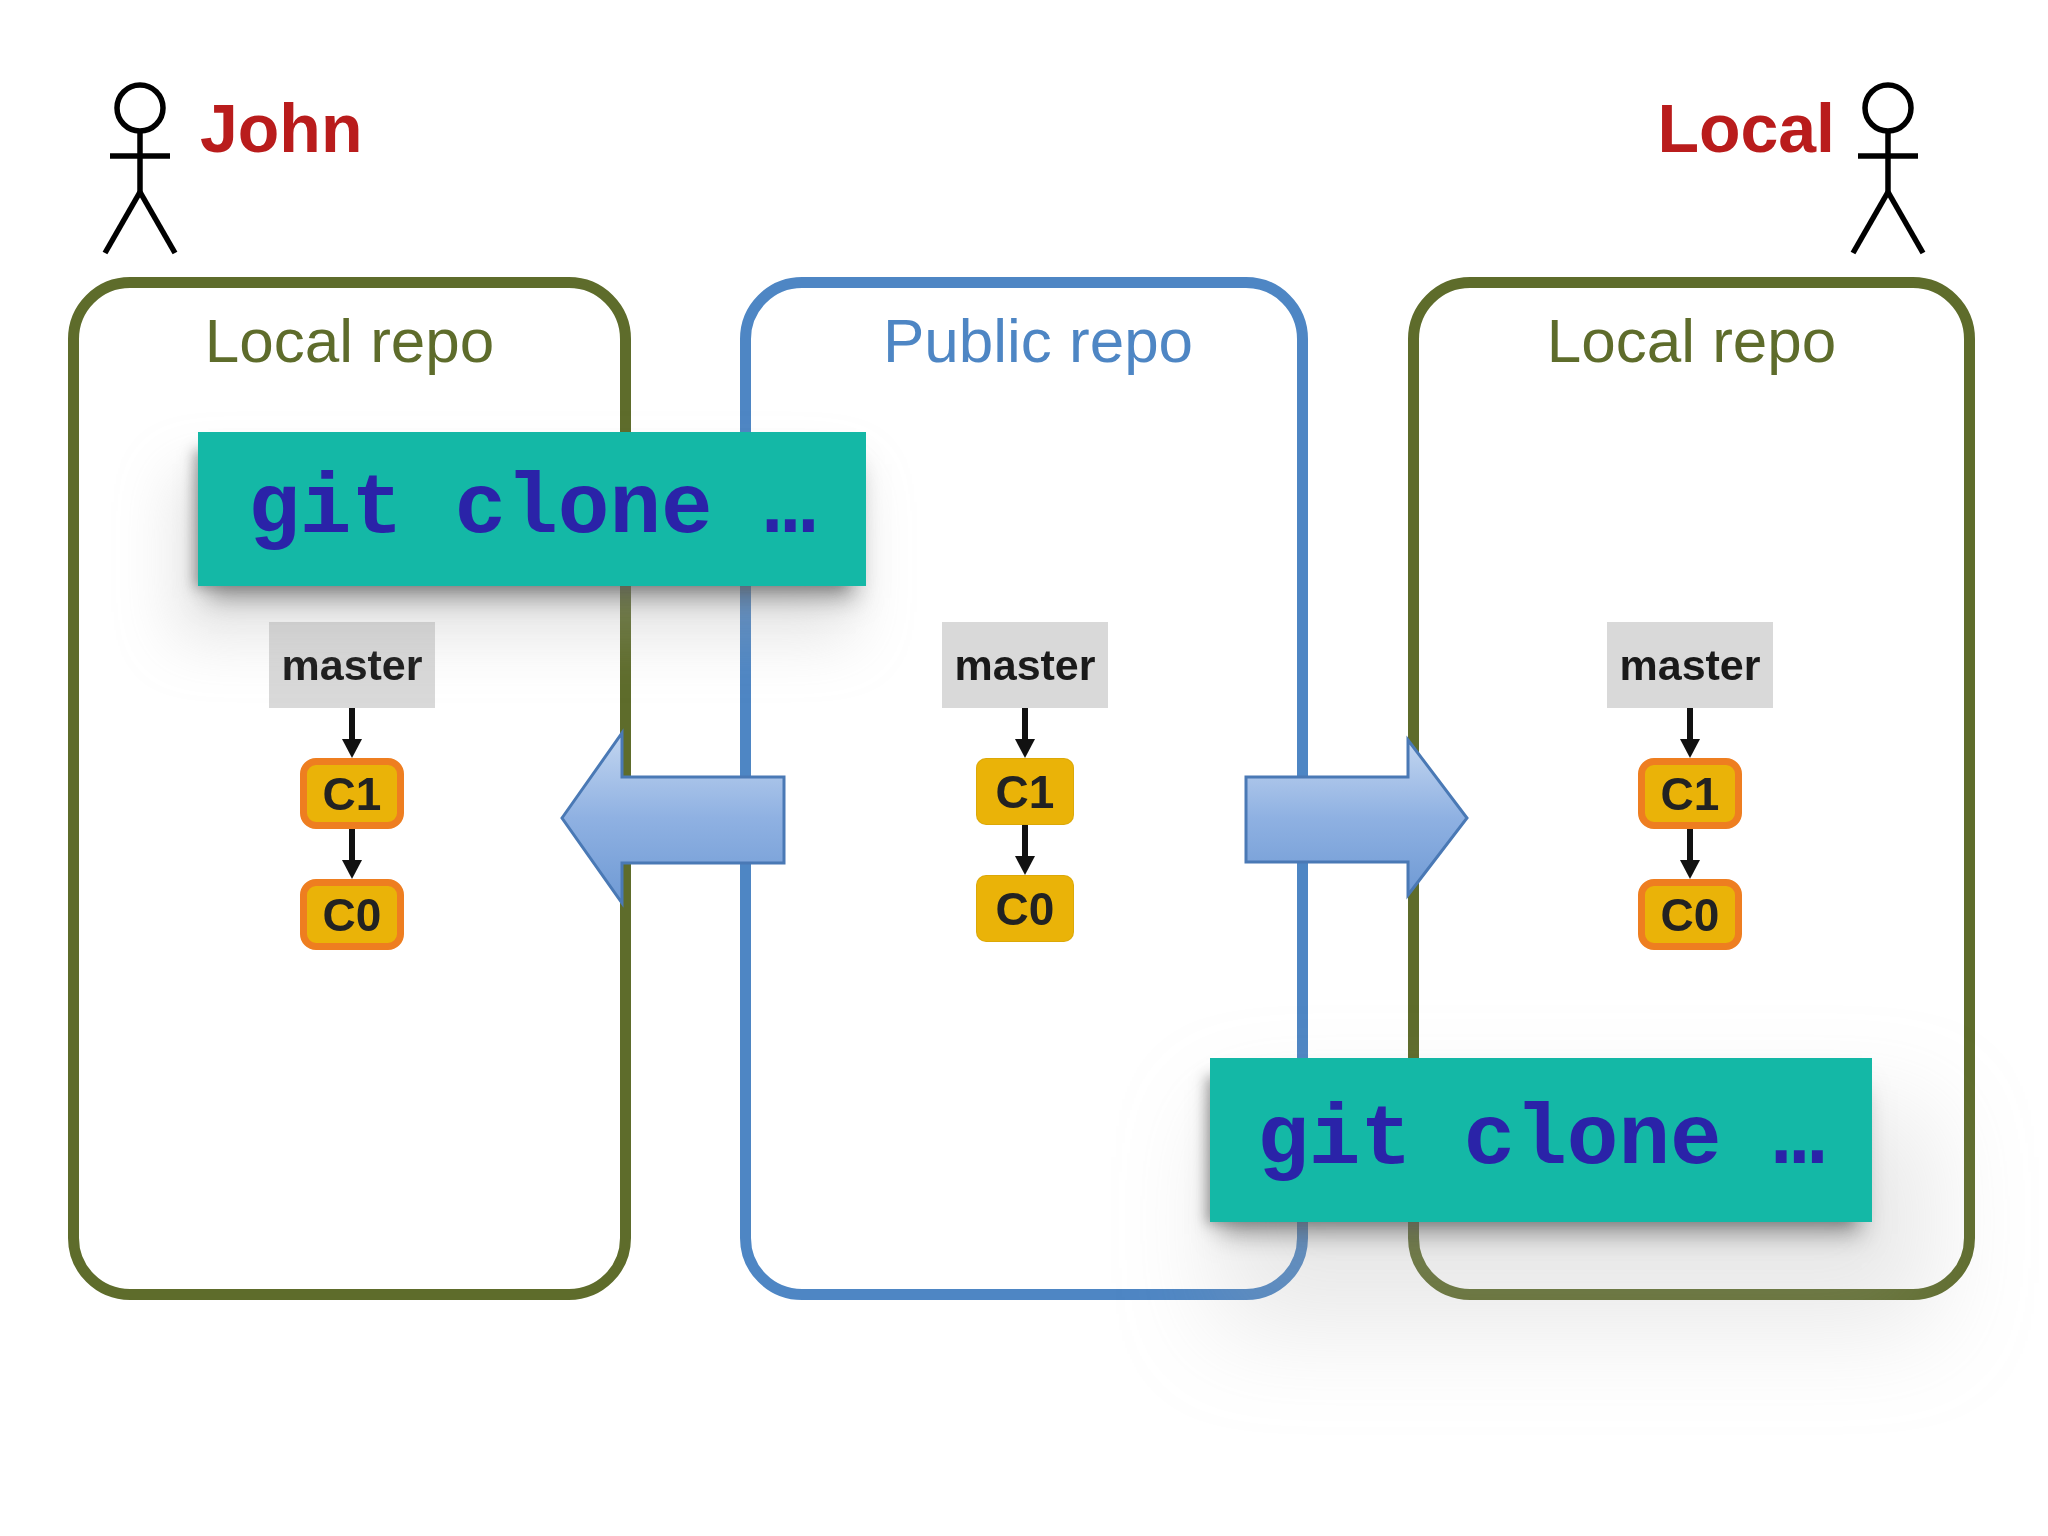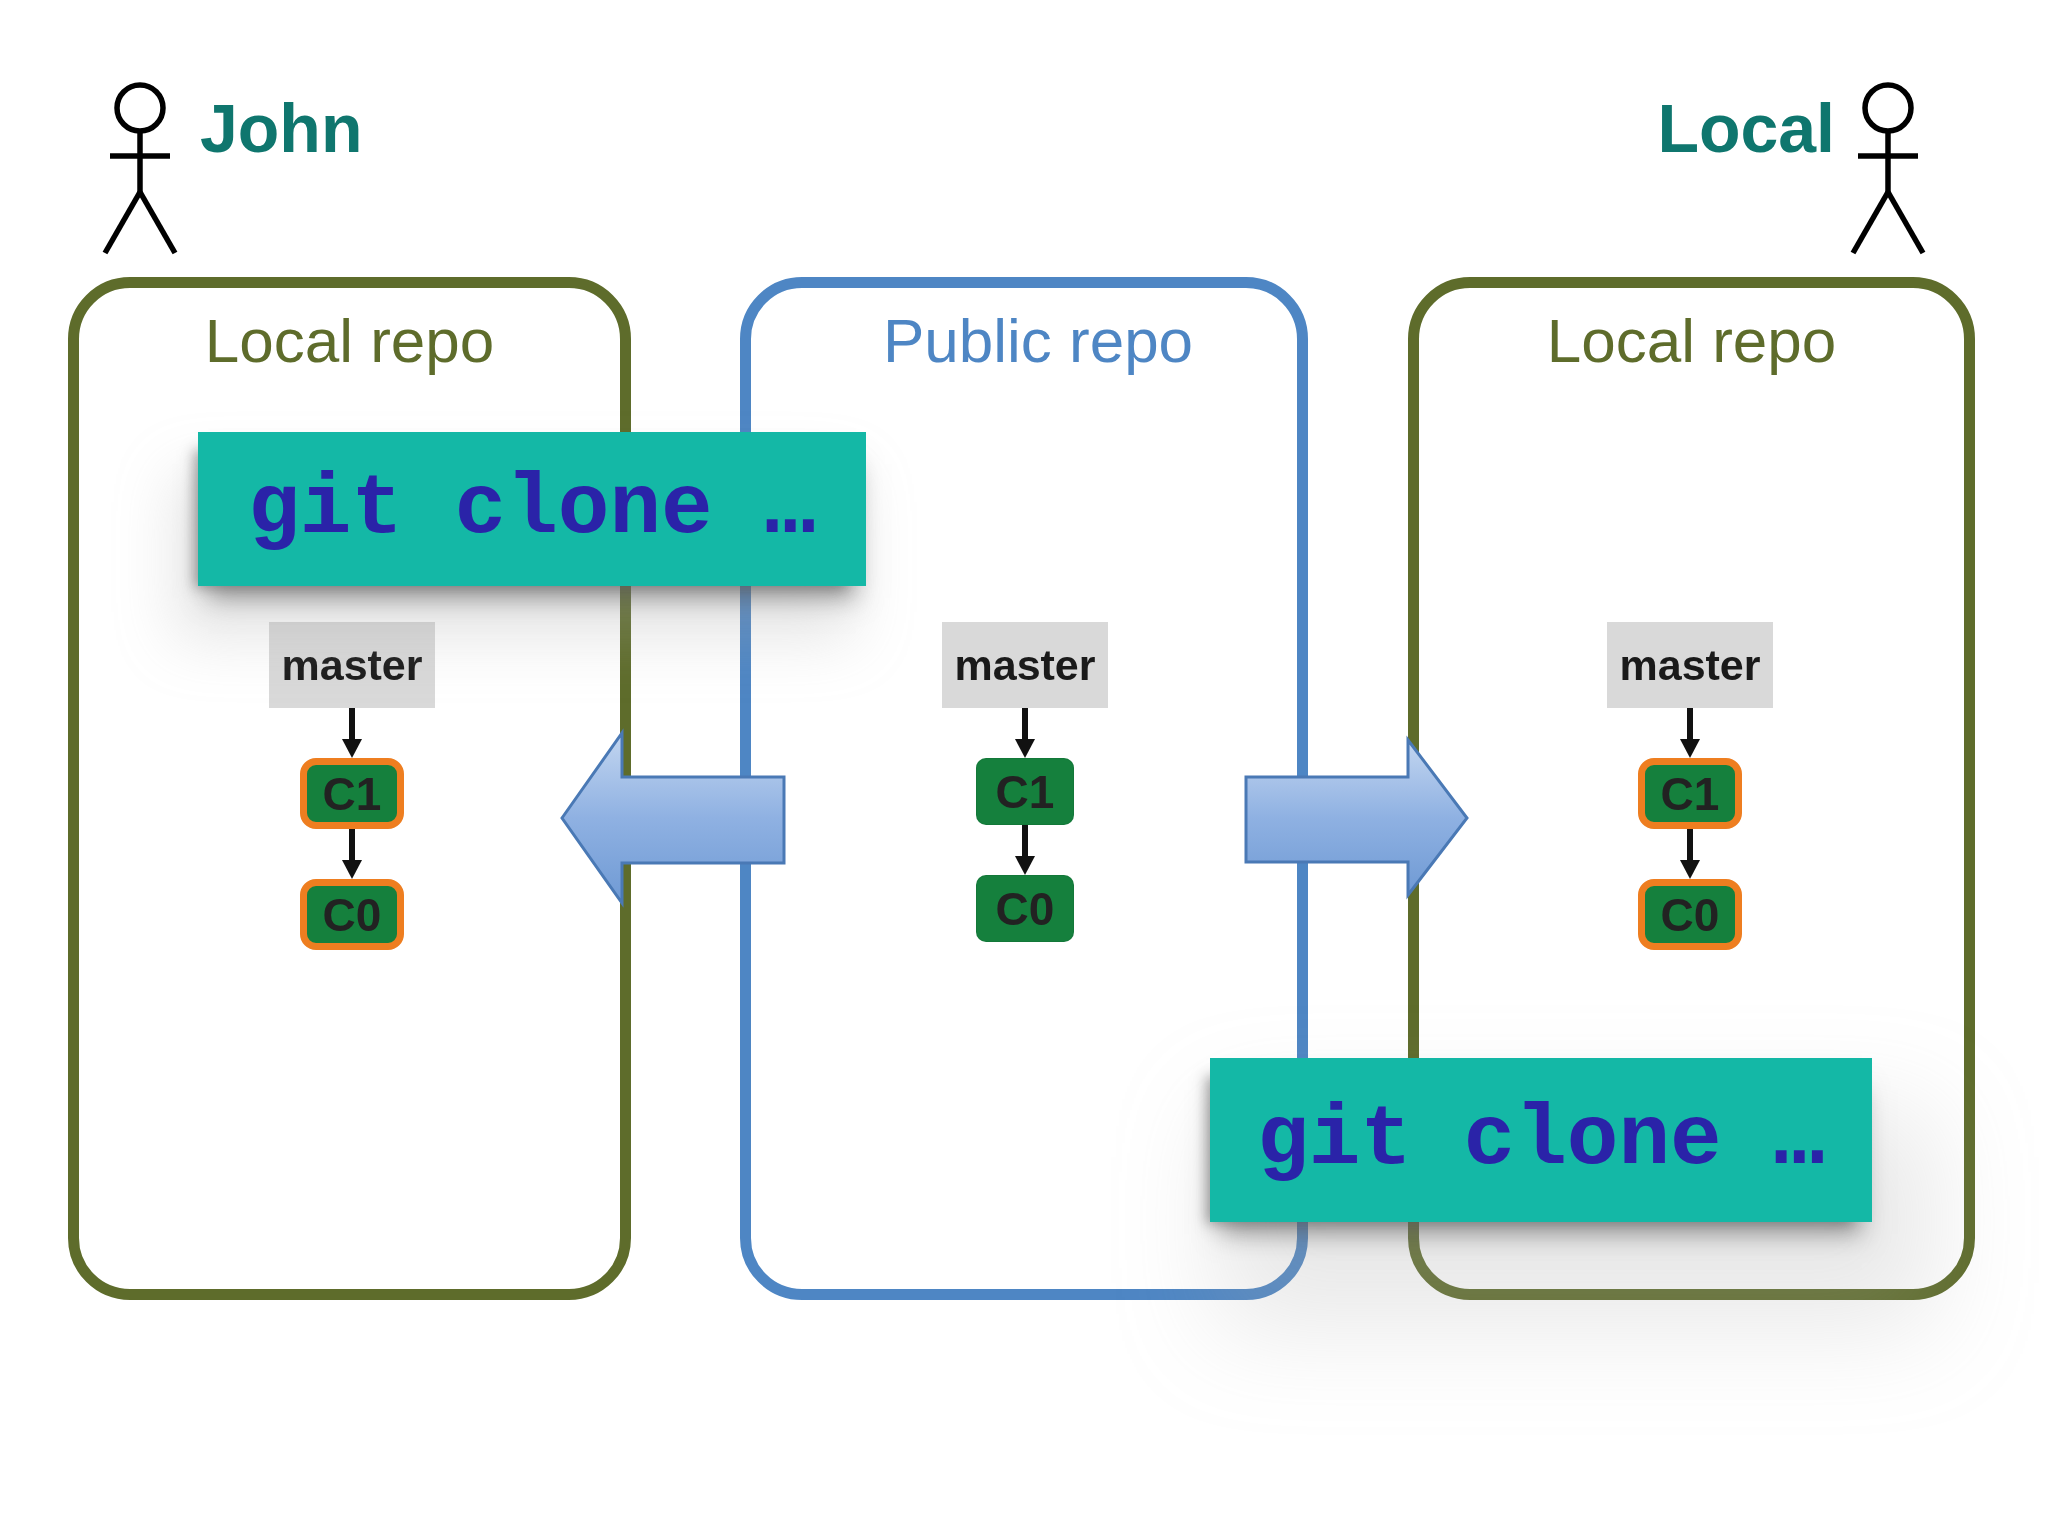--- a/index.html
+++ b/index.html
@@ -7,21 +7,21 @@
     position:relative; width:2048px; height:1536px;
     background:#ffffff; overflow:hidden;
     font-family:"Liberation Sans", sans-serif;
   }
 
   
   .person { position:absolute; width:120px; height:210px; }
   .person circle, .person line { stroke:#000; stroke-width:5.5; fill:none; }
   .actor-name {
     position:absolute; top:94px; font-size:68px; font-weight:bold;
-    color:#0f766e; line-height:1;
+    color:#b91c1c; line-height:1;
   }
 
   
   .repo {
     position:absolute; top:277px; height:1023px;
     border:11px solid; border-radius:62px; box-sizing:border-box;
     background:transparent; z-index:1;
   }
   .repo.local  { border-color:#5e6c2b; }
   .repo.public { border-color:#4e86c4; }
@@ -34,21 +34,21 @@
     position:absolute; top:622px; width:170px; z-index:2;
     display:flex; flex-direction:column; align-items:center;font-weight:bold;
   }
   .branch-box {
     width:166px; height:86px; background:#d9d9d9; color:#1a1a1a;
     font-size:43px; display:flex; align-items:center; justify-content:center;
   }
   .varrow { height:50px; width:28px; display:block; }
   .commit {
     display:flex; align-items:center; justify-content:center;
-    font-size:46px; color:#222; background:#15803d; box-sizing:border-box;
+    font-size:46px; color:#222; background:#eab308; box-sizing:border-box;
   }
   .commit.ring  { width:104px; height:71px; border:7px solid #ee7e20; border-radius:16px; }
   .commit.plain { width:98px;  height:67px; border:1px solid rgba(0,0,0,0.06); border-radius:10px; }
 
   
   .block-arrow { position:absolute; z-index:3; }
 
   
   .banner {
     position:absolute; z-index:4; background:#14b8a6;

